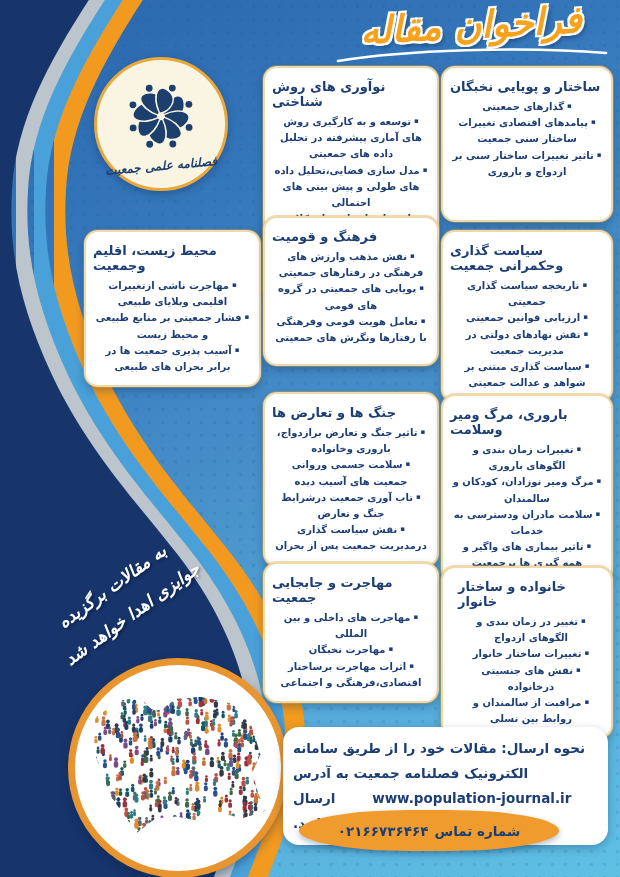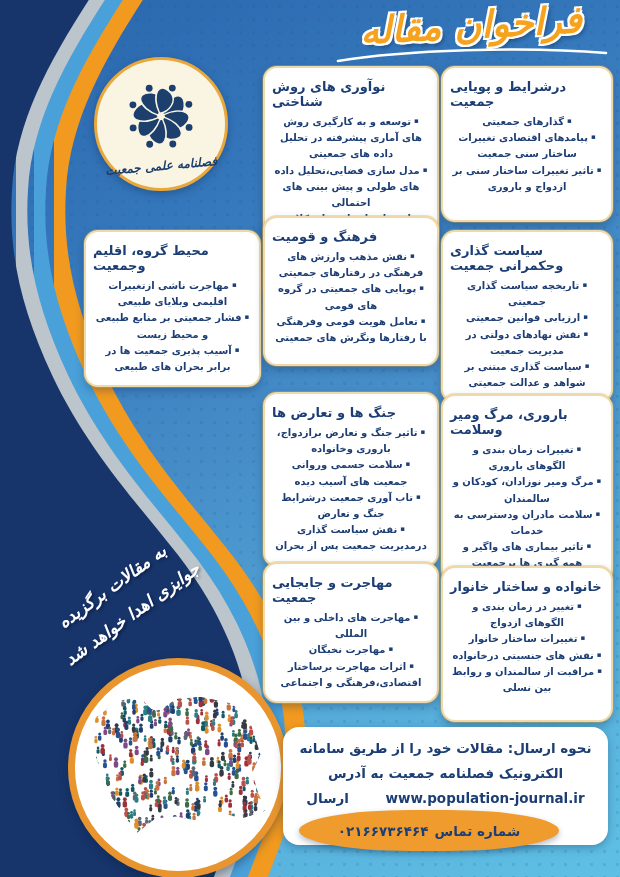--- a/index.html
+++ b/index.html
@@ -27,32 +27,32 @@
   .tbox-items li{text-align:center;}
   .tbox-items li::before{content:"▪";font-size:7px;margin-left:3px;vertical-align:2px;color:#1c3e74;}
   .b-method   {left:263px;top:66px; width:176px;min-height:156px;}
   .b-struct   {left:441px;top:66px; width:172px;min-height:156px;}
   .b-env      {left:84px; top:230px;width:177px;min-height:132px;}
   .b-culture  {left:263px;top:216px;width:176px;min-height:150px;}
   .b-policy   {left:441px;top:230px;width:172px;min-height:148px;}
   .b-war      {left:263px;top:392px;width:176px;min-height:158px;}
   .b-fertility{left:441px;top:394px;width:172px;min-height:160px;}
   .b-migration{left:263px;top:562px;width:176px;min-height:124px;}
-  .b-family   {left:441px;top:566px;width:172px;min-height:156px;}
+  .b-family   {left:441px;top:566px;width:172px;min-height:156px;padding-left:15px;}
   
   .award{position:absolute;z-index:3;left:-4px;top:566px;width:252px;transform:rotate(-36deg);
     color:#fff;font-weight:bold;font-style:italic;text-align:center;font-size:17px;line-height:2.0;
     text-shadow:1px 2px 3px rgba(0,0,30,.4);}
   
   .map-circle{position:absolute;z-index:4;left:68px;top:658px;width:206px;height:206px;border-radius:50%;
     background:#fff;border:7px solid #e8952f;box-shadow:0 4px 10px rgba(10,30,70,.4);overflow:hidden;}
   .map-circle svg{display:block;width:100%;height:100%;}
   
   .submit-box{position:absolute;z-index:4;left:283px;top:727px;width:325px;background:#fff;border-radius:16px;
-    box-shadow:0 3px 8px rgba(10,40,80,.30);padding:9px 10px;box-sizing:border-box;text-align:center;
+    box-shadow:0 3px 8px rgba(10,40,80,.30);padding:9px 10px;box-sizing:border-box;text-align:left;
     color:#1c3e74;font-size:13.5px;font-weight:bold;line-height:1.85;}
   .submit-url{direction:ltr;unicode-bidi:embed;margin-left:32px;}
   .phone-pill{position:absolute;z-index:4;left:299px;top:810px;width:260px;height:41px;border-radius:130px/24px;
     background:#ef9b2d;box-shadow:0 3px 6px rgba(10,40,80,.30);display:flex;align-items:center;justify-content:center;
     gap:6px;color:#1c3e74;font-size:13.5px;font-weight:bold;}
 </style>
 </head>
 <body>
 
 <div class="poster">
@@ -99,29 +99,29 @@
   <section class="tbox b-method">
     <h2 class="tbox-title">نوآوری های روش شناختی</h2>
     <ul class="tbox-items">
         <li>توسعه و به کارگیری روش های آماری پیشرفته در تحلیل داده های جمعیتی</li>
         <li>مدل سازی فضایی،تحلیل داده های طولی و پیش بینی های احتمالی</li>
         <li>استفاده از داده های کلان، ترکیب داده ها و روش های بیزی</li>
         <li>کاربرد هوش مصنوعی در تحلیل داده های جمعیتی</li>
       </ul>
   </section>
   <section class="tbox b-struct">
-    <h2 class="tbox-title">درشرایط و پویایی جمعیت</h2>
+    <h2 class="tbox-title">ساختار و پویایی نخبگان</h2>
     <ul class="tbox-items">
         <li>گذارهای جمعیتی</li>
         <li>پیامدهای اقتصادی تغییرات ساختار سنی جمعیت</li>
         <li>تاثیر تغییرات ساختار سنی بر ازدواج و باروری</li>
       </ul>
   </section>
   <section class="tbox b-env">
-    <h2 class="tbox-title">محیط گروه، اقلیم وجمعیت</h2>
+    <h2 class="tbox-title">محیط زیست، اقلیم وجمعیت</h2>
     <ul class="tbox-items">
         <li>مهاجرت ناشی ازتغییرات اقلیمی وبلایای طبیعی</li>
         <li>فشار جمعیتی بر منابع طبیعی و محیط زیست</li>
         <li>آسیب پذیری جمعیت ها در برابر بحران های طبیعی</li>
       </ul>
   </section>
   <section class="tbox b-culture">
     <h2 class="tbox-title">فرهنگ و قومیت</h2>
     <ul class="tbox-items">
         <li>نقش مذهب وارزش های فرهنگی در رفتارهای جمعیتی</li>

